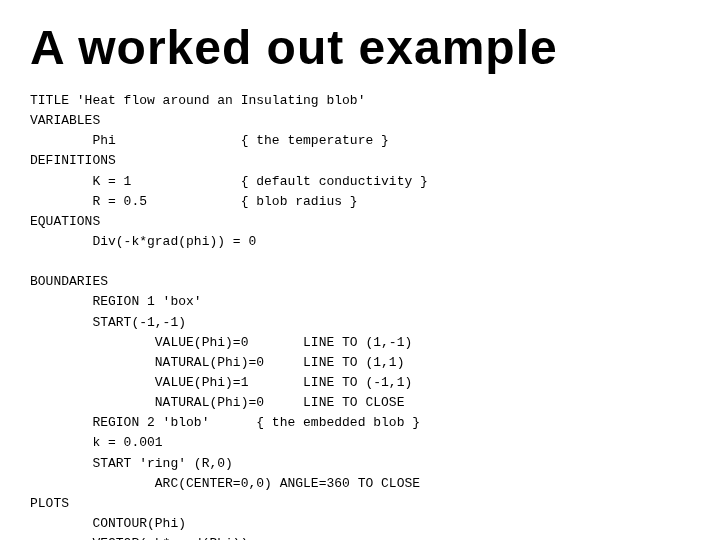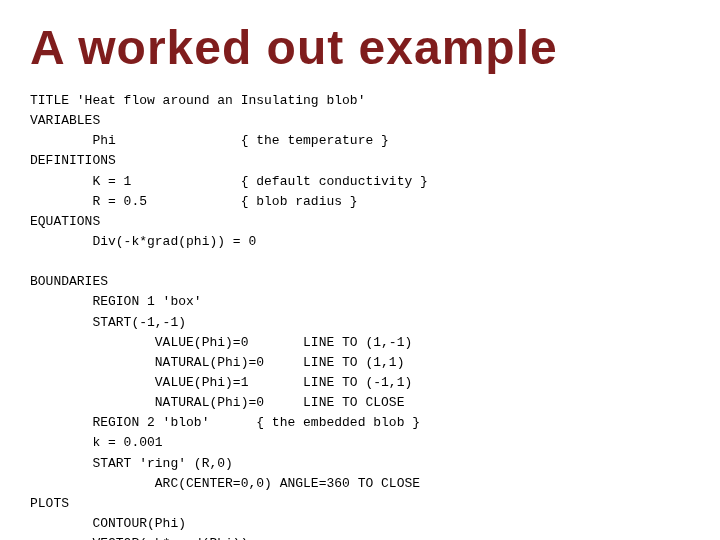--- a/index.html
+++ b/index.html
@@ -19,21 +19,21 @@
     .page-container {
       width: 720px;
       height: 540px;
       padding: 20px 30px 20px 30px;
       background: #ffffff;
     }
 
     .title {
       font-size: 48px;
       font-weight: bold;
-      color: #7f1d1d;
+      color: #000000;
       margin-bottom: 16px;
       letter-spacing: 1px;
     }
 
     .code-block {
       font-family: 'Courier New', Courier, monospace;
       font-size: 13px;
       color: #000000;
       line-height: 1.55;
       white-space: pre;

